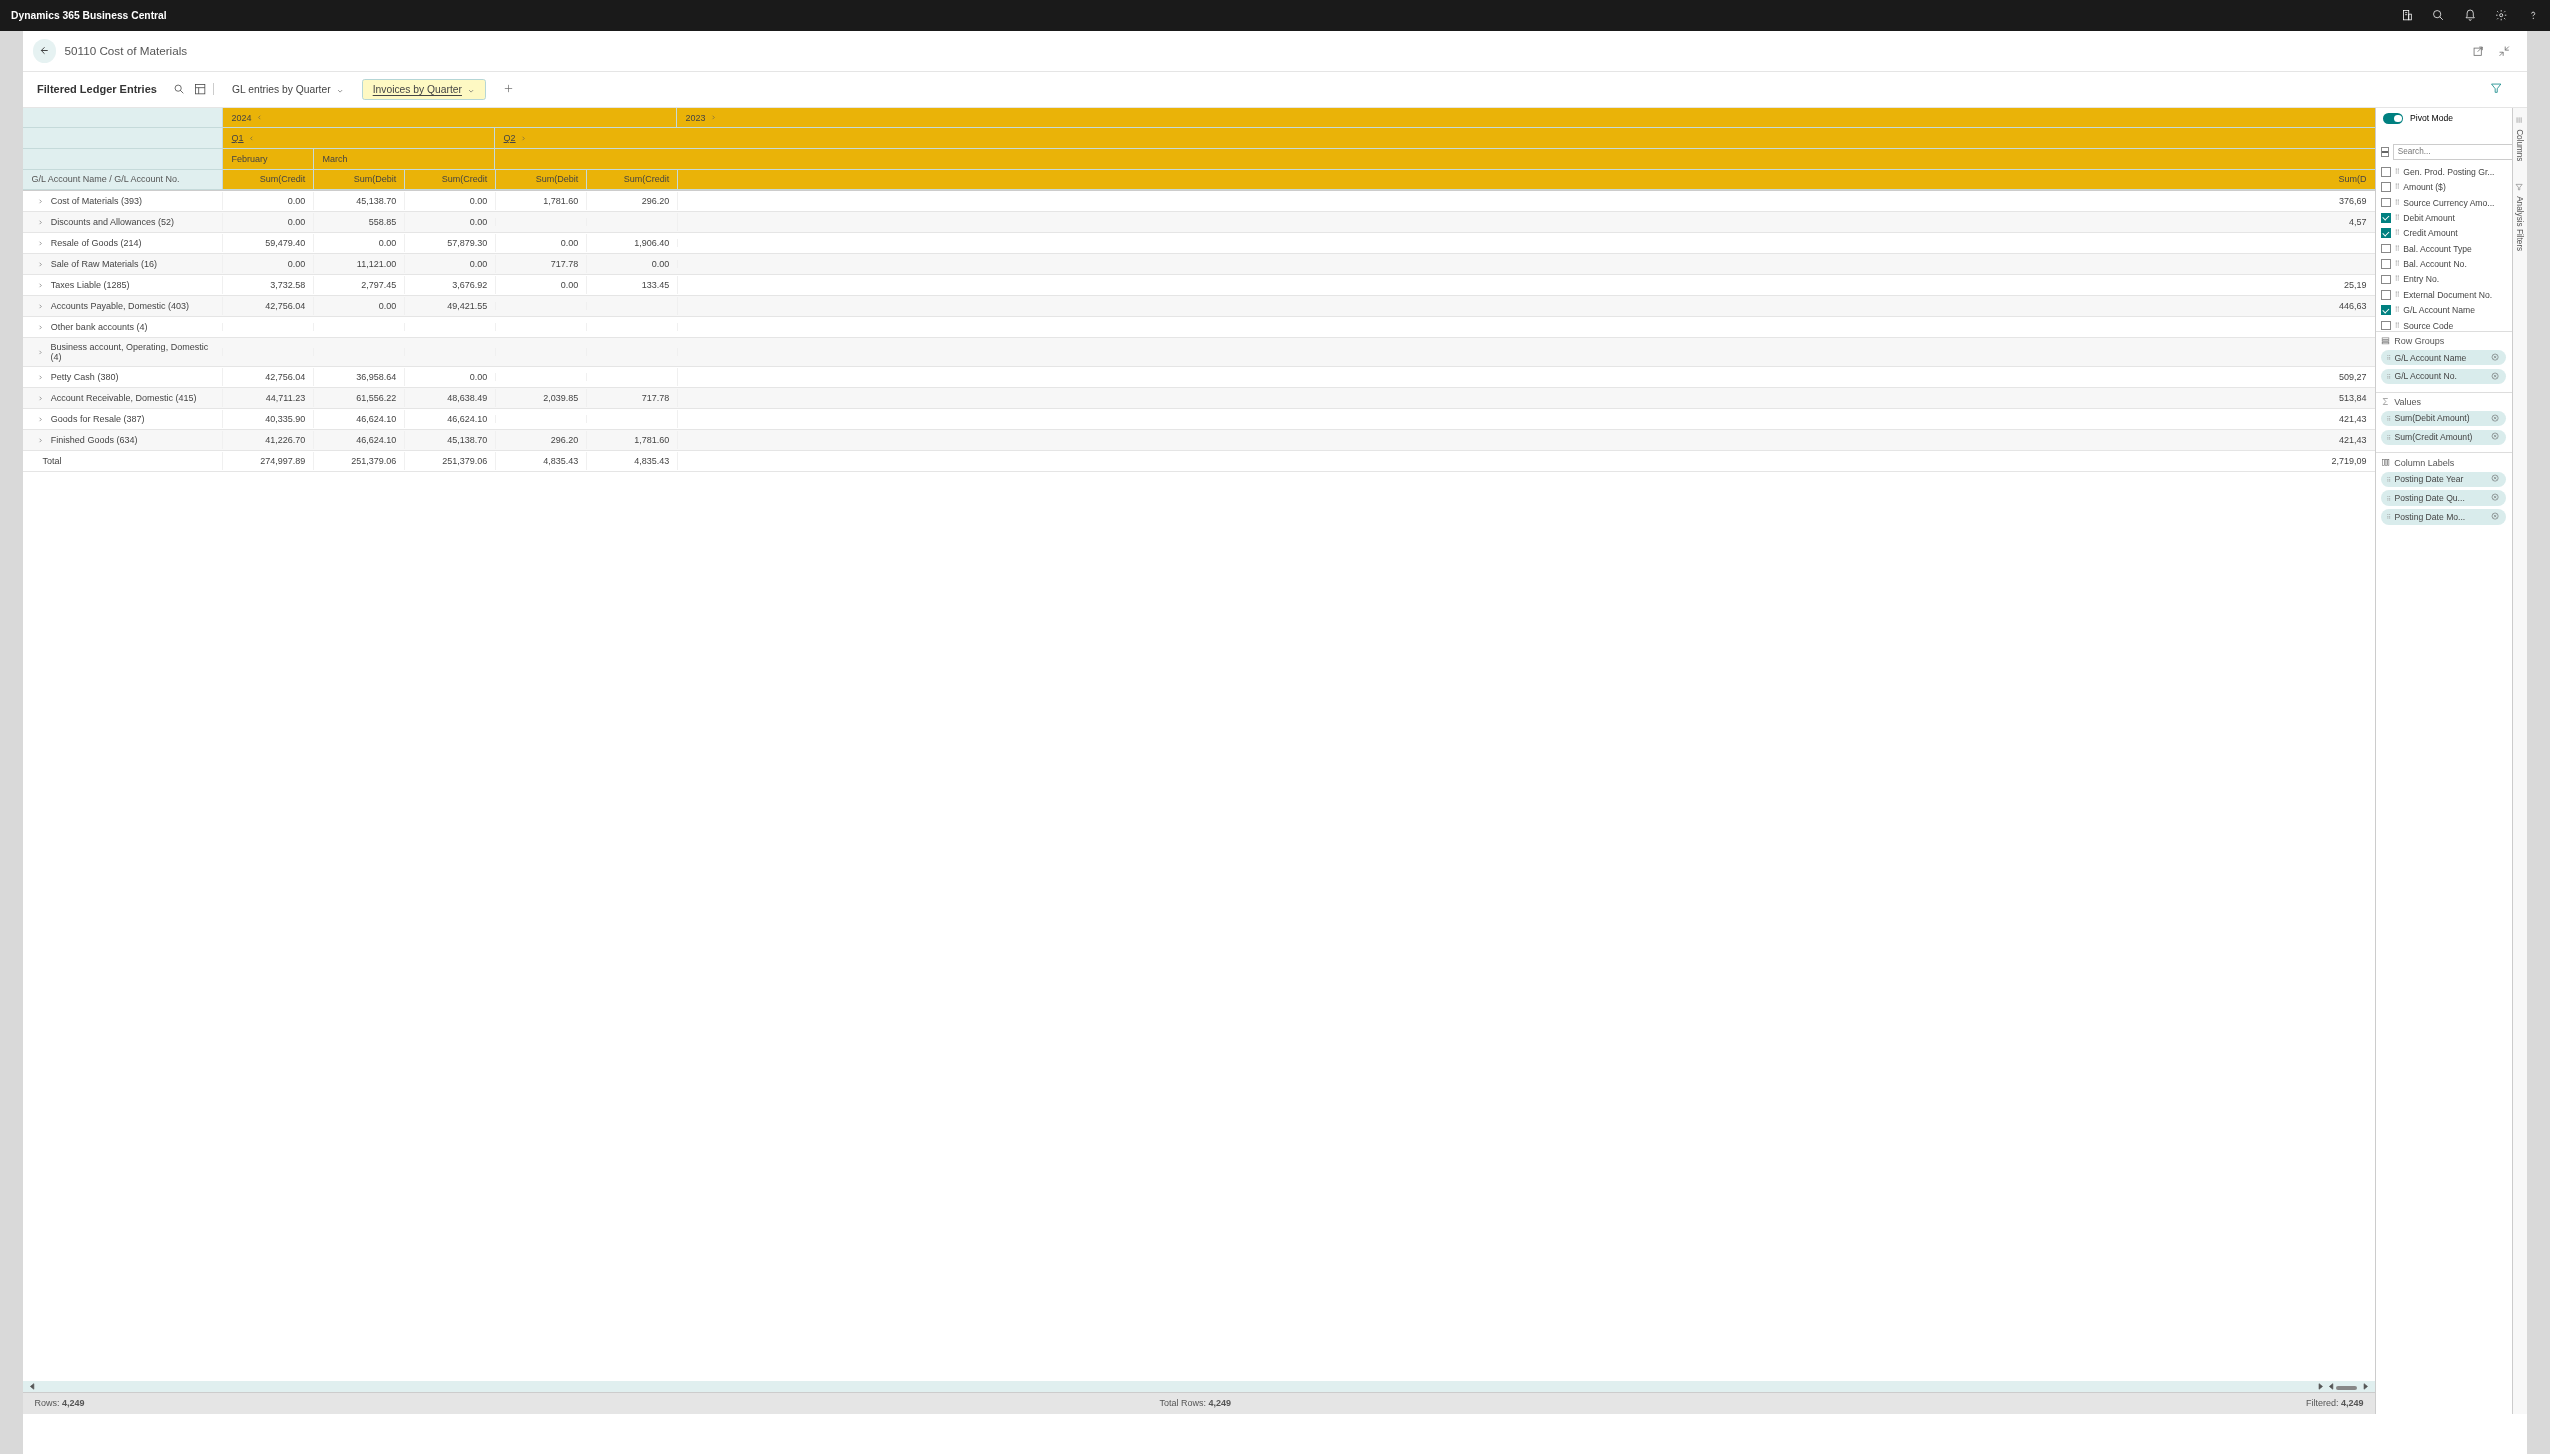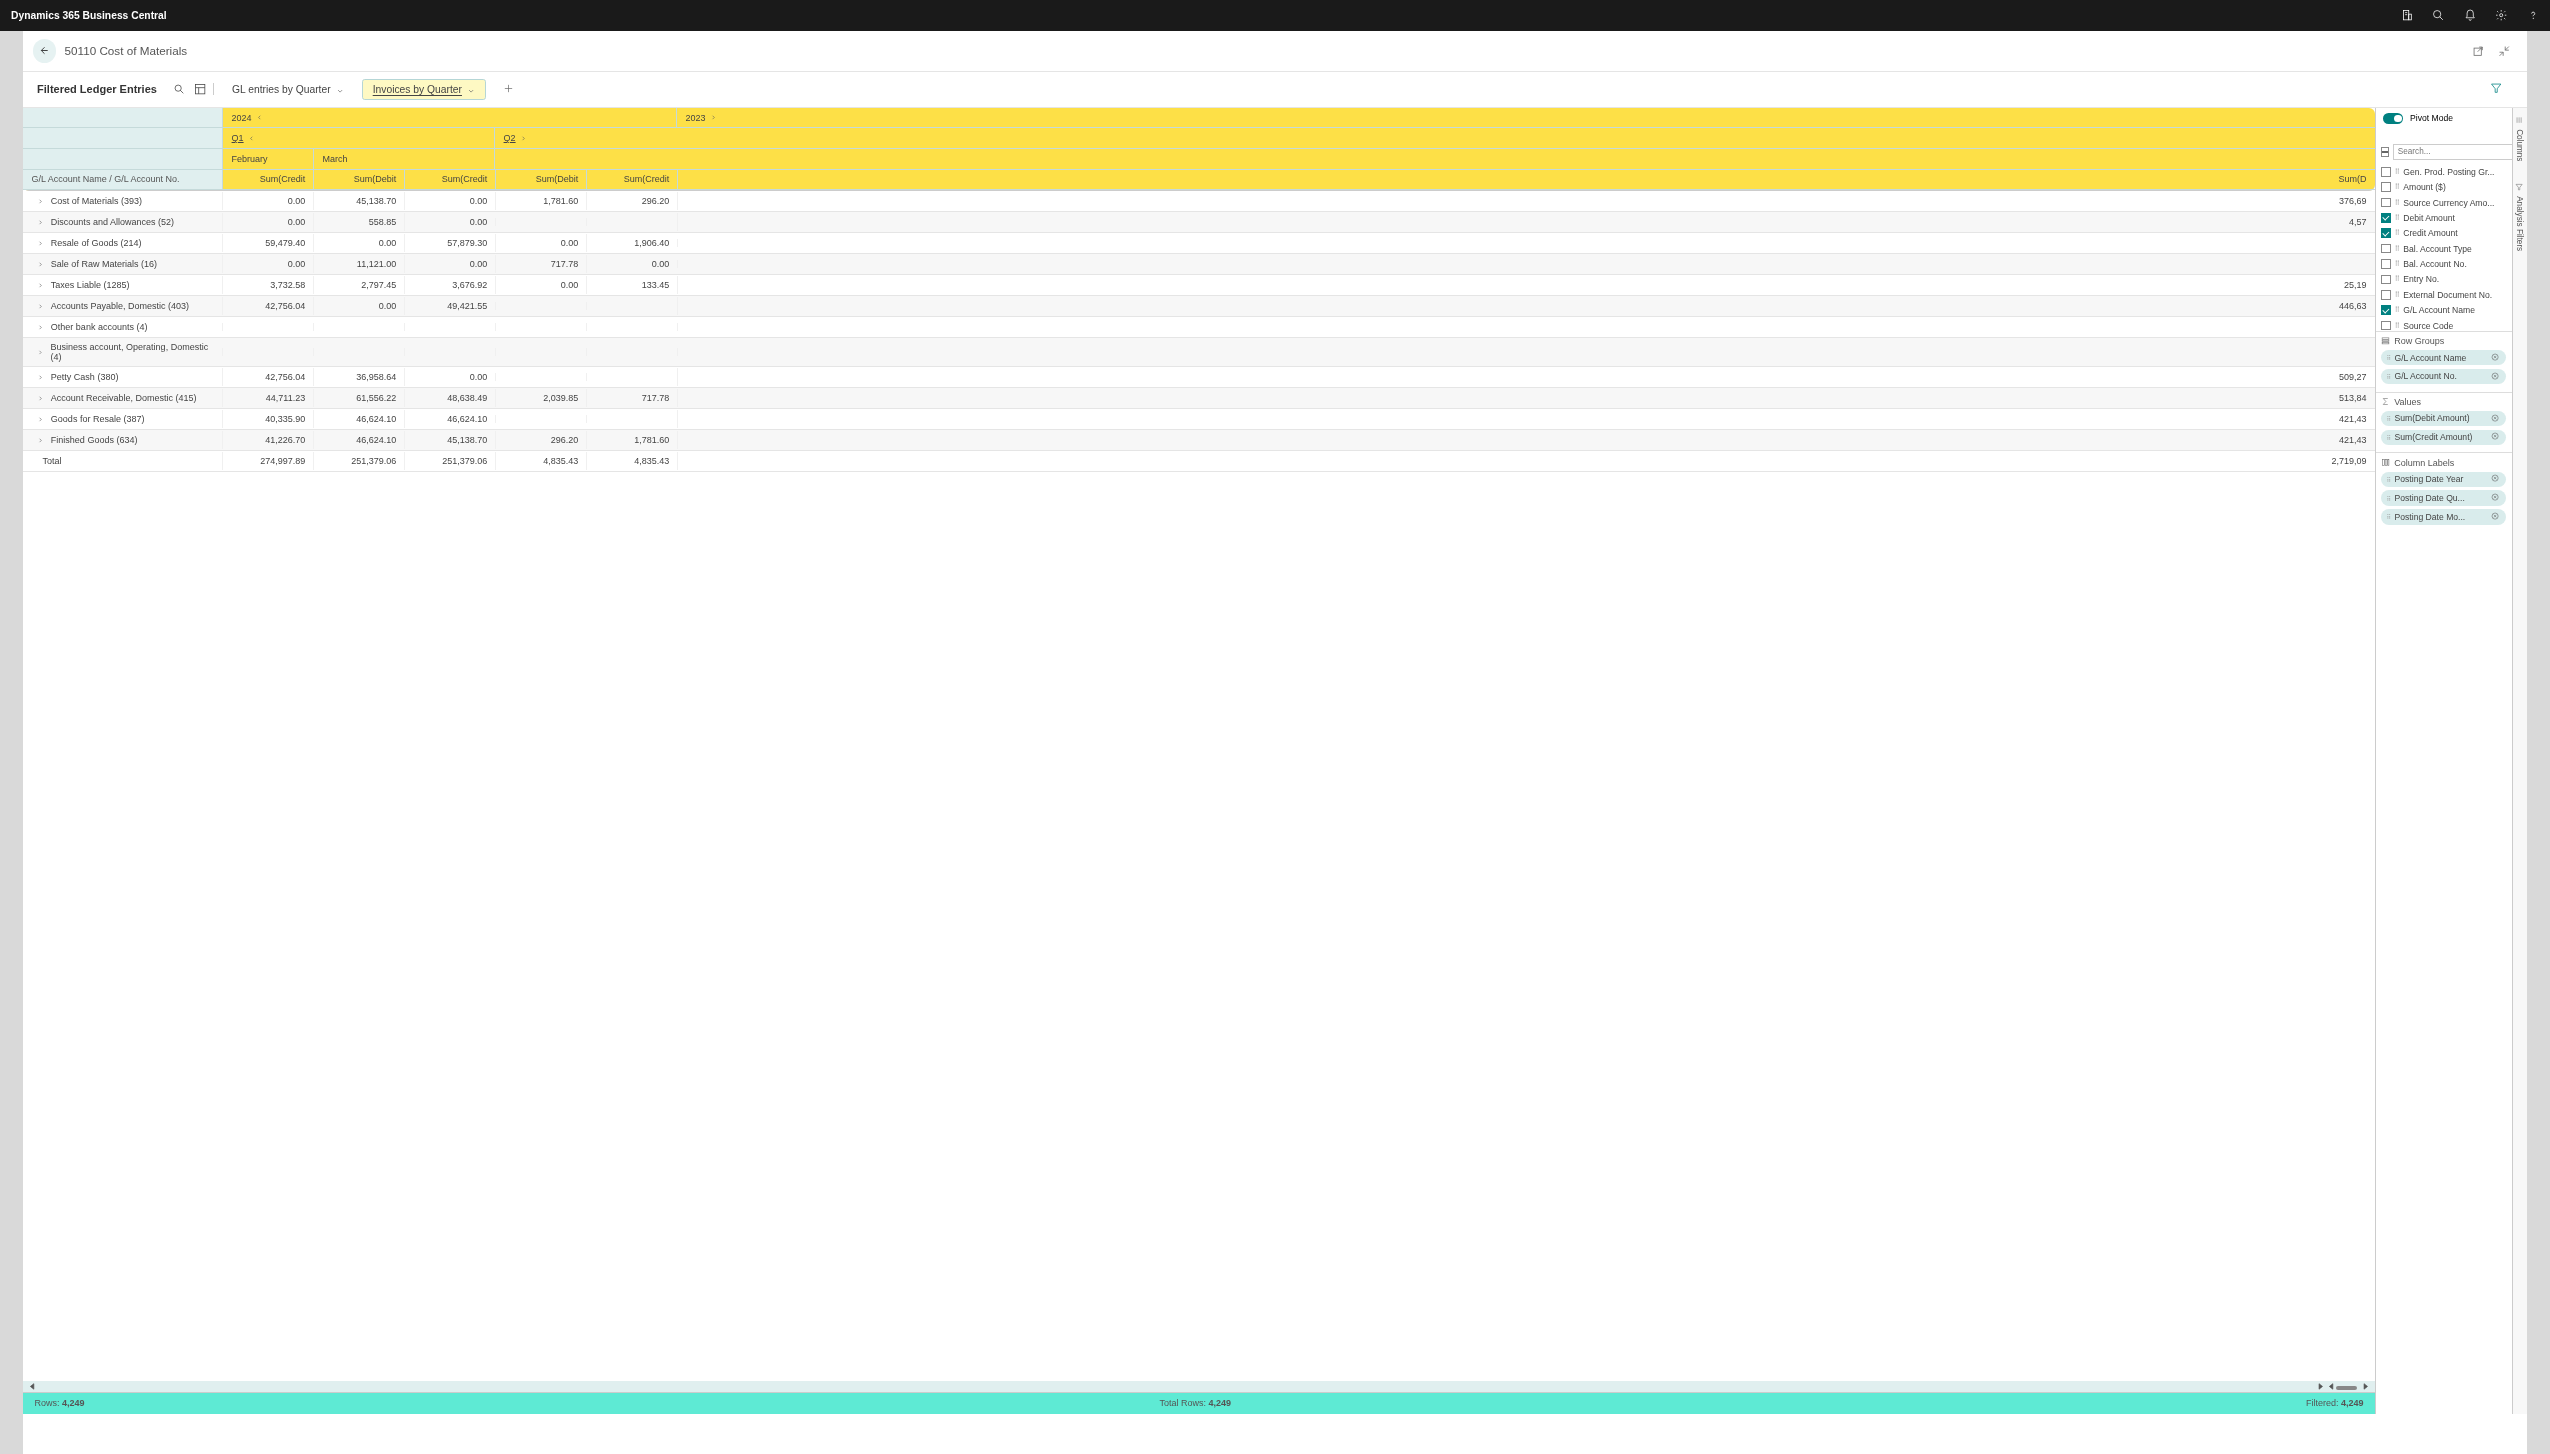--- a/index.html
+++ b/index.html
@@ -29,21 +29,21 @@
 .tab span { font-size: 10.3px; color: #444; }
 .tab.sel span:first-child { text-decoration: underline; text-decoration-color: #444; text-underline-offset: 2.1px; }
 .tab svg { width: 8.2px; height: 8.2px; stroke: #666; stroke-width: 2; fill: none; }
 .plus-tab { margin-left: 13.7px; cursor: pointer; }
 .plus-tab svg { width: 11px; height: 11px; stroke: #666; stroke-width: 1.5; fill: none; }
 .filter-right { margin-left: auto; padding-right: 11px; }
 .filter-right svg { width: 12.4px; height: 12.4px; stroke: #008080; stroke-width: 1.5; fill: none; cursor: pointer; }
 
 .grid-wrap { display: flex; height: calc(100% - 117px); }
 .grid { flex: 1; overflow: hidden; display: flex; flex-direction: column; position: relative; }
-.col-headers { background: #fde047; border-bottom: 0.7px solid #ccc; border-radius: 6px; }
+.col-headers { background: #eab308; border-bottom: 0.7px solid #ccc; }
 .year-row, .q-row, .month-row, .metric-row { display: flex; border-bottom: 0.7px solid #c5dada; }
 .row-label-col { width: 199px; flex-shrink: 0; background: #e0efef; }
 .year-cell, .q-cell, .month-cell, .metric-cell { padding: 4.8px 8.2px; font-size: 9px; color: #444; border-left: 0.7px solid #c5dada; }
 .year-cell { display: flex; align-items: center; gap: 4.1px; }
 .year-cell svg, .q-cell svg { width: 6.9px; height: 6.9px; stroke: #555; stroke-width: 2; fill: none; }
 .q-cell { display: flex; align-items: center; gap: 4.1px; text-decoration: underline; }
 .metric-row .row-label-col { padding: 4.8px 8.2px; font-size: 9px; color: #555; }
 .metric-cell { text-align: right; width: 91px; }
 
 .data-body { flex: 1; overflow-y: auto; overflow-x: hidden; }
@@ -53,21 +53,21 @@
 .data-row .label-cell { width: 199px; flex-shrink: 0; padding: 4.1px 8.2px 4.1px 13.7px; font-size: 9px; color: #444; display: flex; align-items: center; gap: 6.9px; }
 .data-row .label-cell svg { width: 6.9px; height: 6.9px; stroke: #555; stroke-width: 2; fill: none; cursor: pointer; }
 .data-row .data-cell { width: 91px; text-align: right; padding: 4.1px 8.2px; font-size: 9px; color: #444; border-left: 0.7px solid #f0f0f0; }
 .data-row .data-cell:first-of-type { border-left: 0.7px solid #ddd; }
 
 .hscroll { height: 11px; background: #e0efef; display: flex; align-items: center; padding: 0 5.5px; }
 .hscroll svg { width: 6.9px; height: 6.9px; stroke: #555; fill: #555; }
 .hscroll .track { flex: 1; position: relative; height: 4.1px; }
 .hscroll .thumb { position: absolute; right: 5.5px; width: 20.6px; height: 4.1px; background: #888; border-radius: 2.1px; }
 
-.status-bar { background: #5eead4; padding: 5.5px 11px; display: flex; font-size: 9px; color: #555; border-top: 0.7px solid #ccc; }
+.status-bar { background: #e5e5e5; padding: 5.5px 11px; display: flex; font-size: 9px; color: #555; border-top: 0.7px solid #ccc; }
 .status-bar .mid { flex: 1; text-align: center; }
 .status-bar b { font-weight: 600; }
 
 .side-panel { width: 137px; flex-shrink: 0; border-left: 0.7px solid #ccc; background: #fff; display: flex; flex-direction: column; overflow: hidden; font-size: 8.6px; }
 .pivot-toggle { display: flex; align-items: center; gap: 6.9px; padding: 5.5px 6.9px; }
 .toggle { width: 20.6px; height: 10.3px; background: #008080; border-radius: 6.9px; position: relative; cursor: pointer; }
 .toggle::after { content: ''; position: absolute; right: 1.4px; top: 1.4px; width: 7.6px; height: 7.6px; background: #fff; border-radius: 50%; }
 .search-row { display: flex; align-items: center; gap: 4.1px; padding: 2.7px 5.5px; margin-top: 12px; }
 .search-row input { flex: 1; border: 0.7px solid #ccc; padding: 2.7px 4.1px; font-size: 8.2px; }
 .collapse-btn { width: 9.6px; height: 9.6px; border: 0.7px solid #888; display: flex; align-items: center; justify-content: center; cursor: pointer; }

